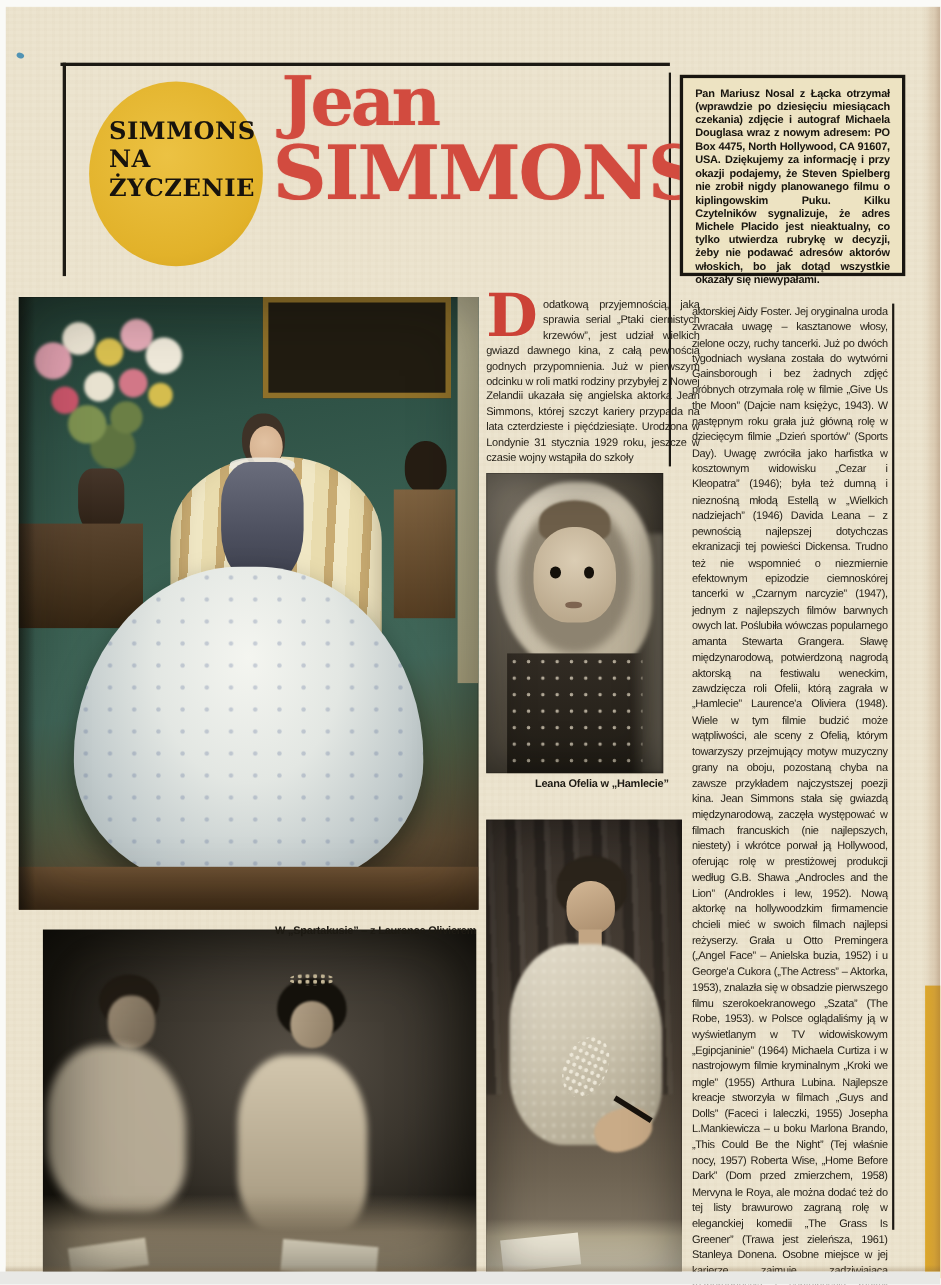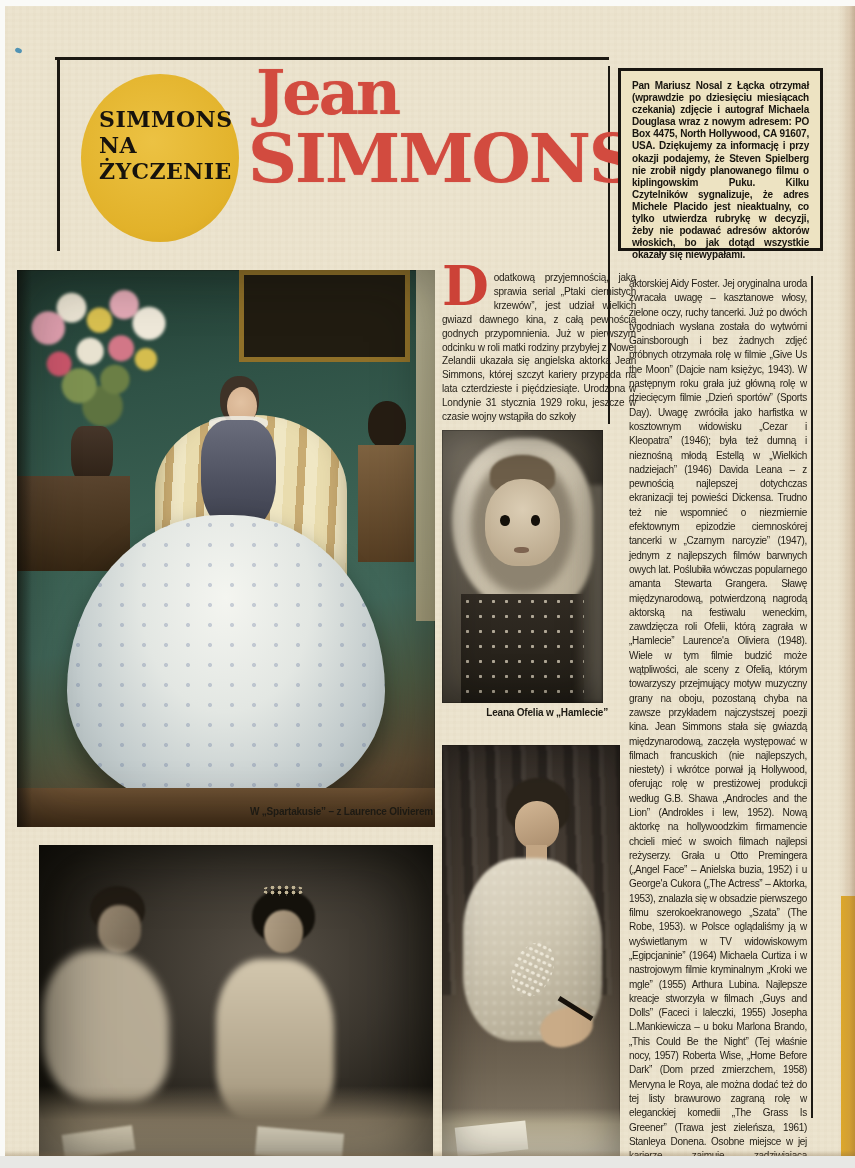--- a/index.html
+++ b/index.html
@@ -44,21 +44,21 @@
 
   
   .col{position:absolute;color:#211d15;text-align:justify;z-index:6;}
   #col-mid{left:437px;top:265px;width:194px;font-size:10px;line-height:13.9px;letter-spacing:-.2px;}
   #col-right{left:624px;top:271px;width:178px;font-size:10px;line-height:14.3px;letter-spacing:-.3px;}
   .dropcap{float:left;font-family:"DejaVu Serif",serif;font-weight:bold;color:#cc4237;
     font-size:54px;line-height:42px;margin:-6px 5px 0 0;}
 
   
   .caption{position:absolute;font-size:10px;font-weight:bold;letter-spacing:-.2px;color:#1d1a13;z-index:6;line-height:12.5px;}
-  #cap-spartacus{left:12px;top:800px;width:416px;text-align:right;}
+  #cap-spartacus{left:12px;top:835px;width:416px;text-align:right;}
   #cap-ofelia{left:437px;top:701px;width:166px;text-align:right;}
   #cap-flony{left:437px;top:715px;width:196px;text-align:left;}
 
   
   .photo{position:absolute;overflow:hidden;z-index:4;box-shadow:inset 0 0 0 1px rgba(20,15,8,.25);}
   .photo div{position:absolute;}
 
   #ph-color{left:12px;top:264px;width:418px;height:557px;
     background:linear-gradient(170deg,#203a30 0%,#2f5246 22%,#3a6052 45%,#42685a 62%,#4e5c44 76%,#5c4a32 89%,#44321f 100%);}
   .pc-paint{left:53%;top:0;width:41%;height:16.5%;background:#211c11;border:5px solid #8f7029;box-sizing:border-box;}

